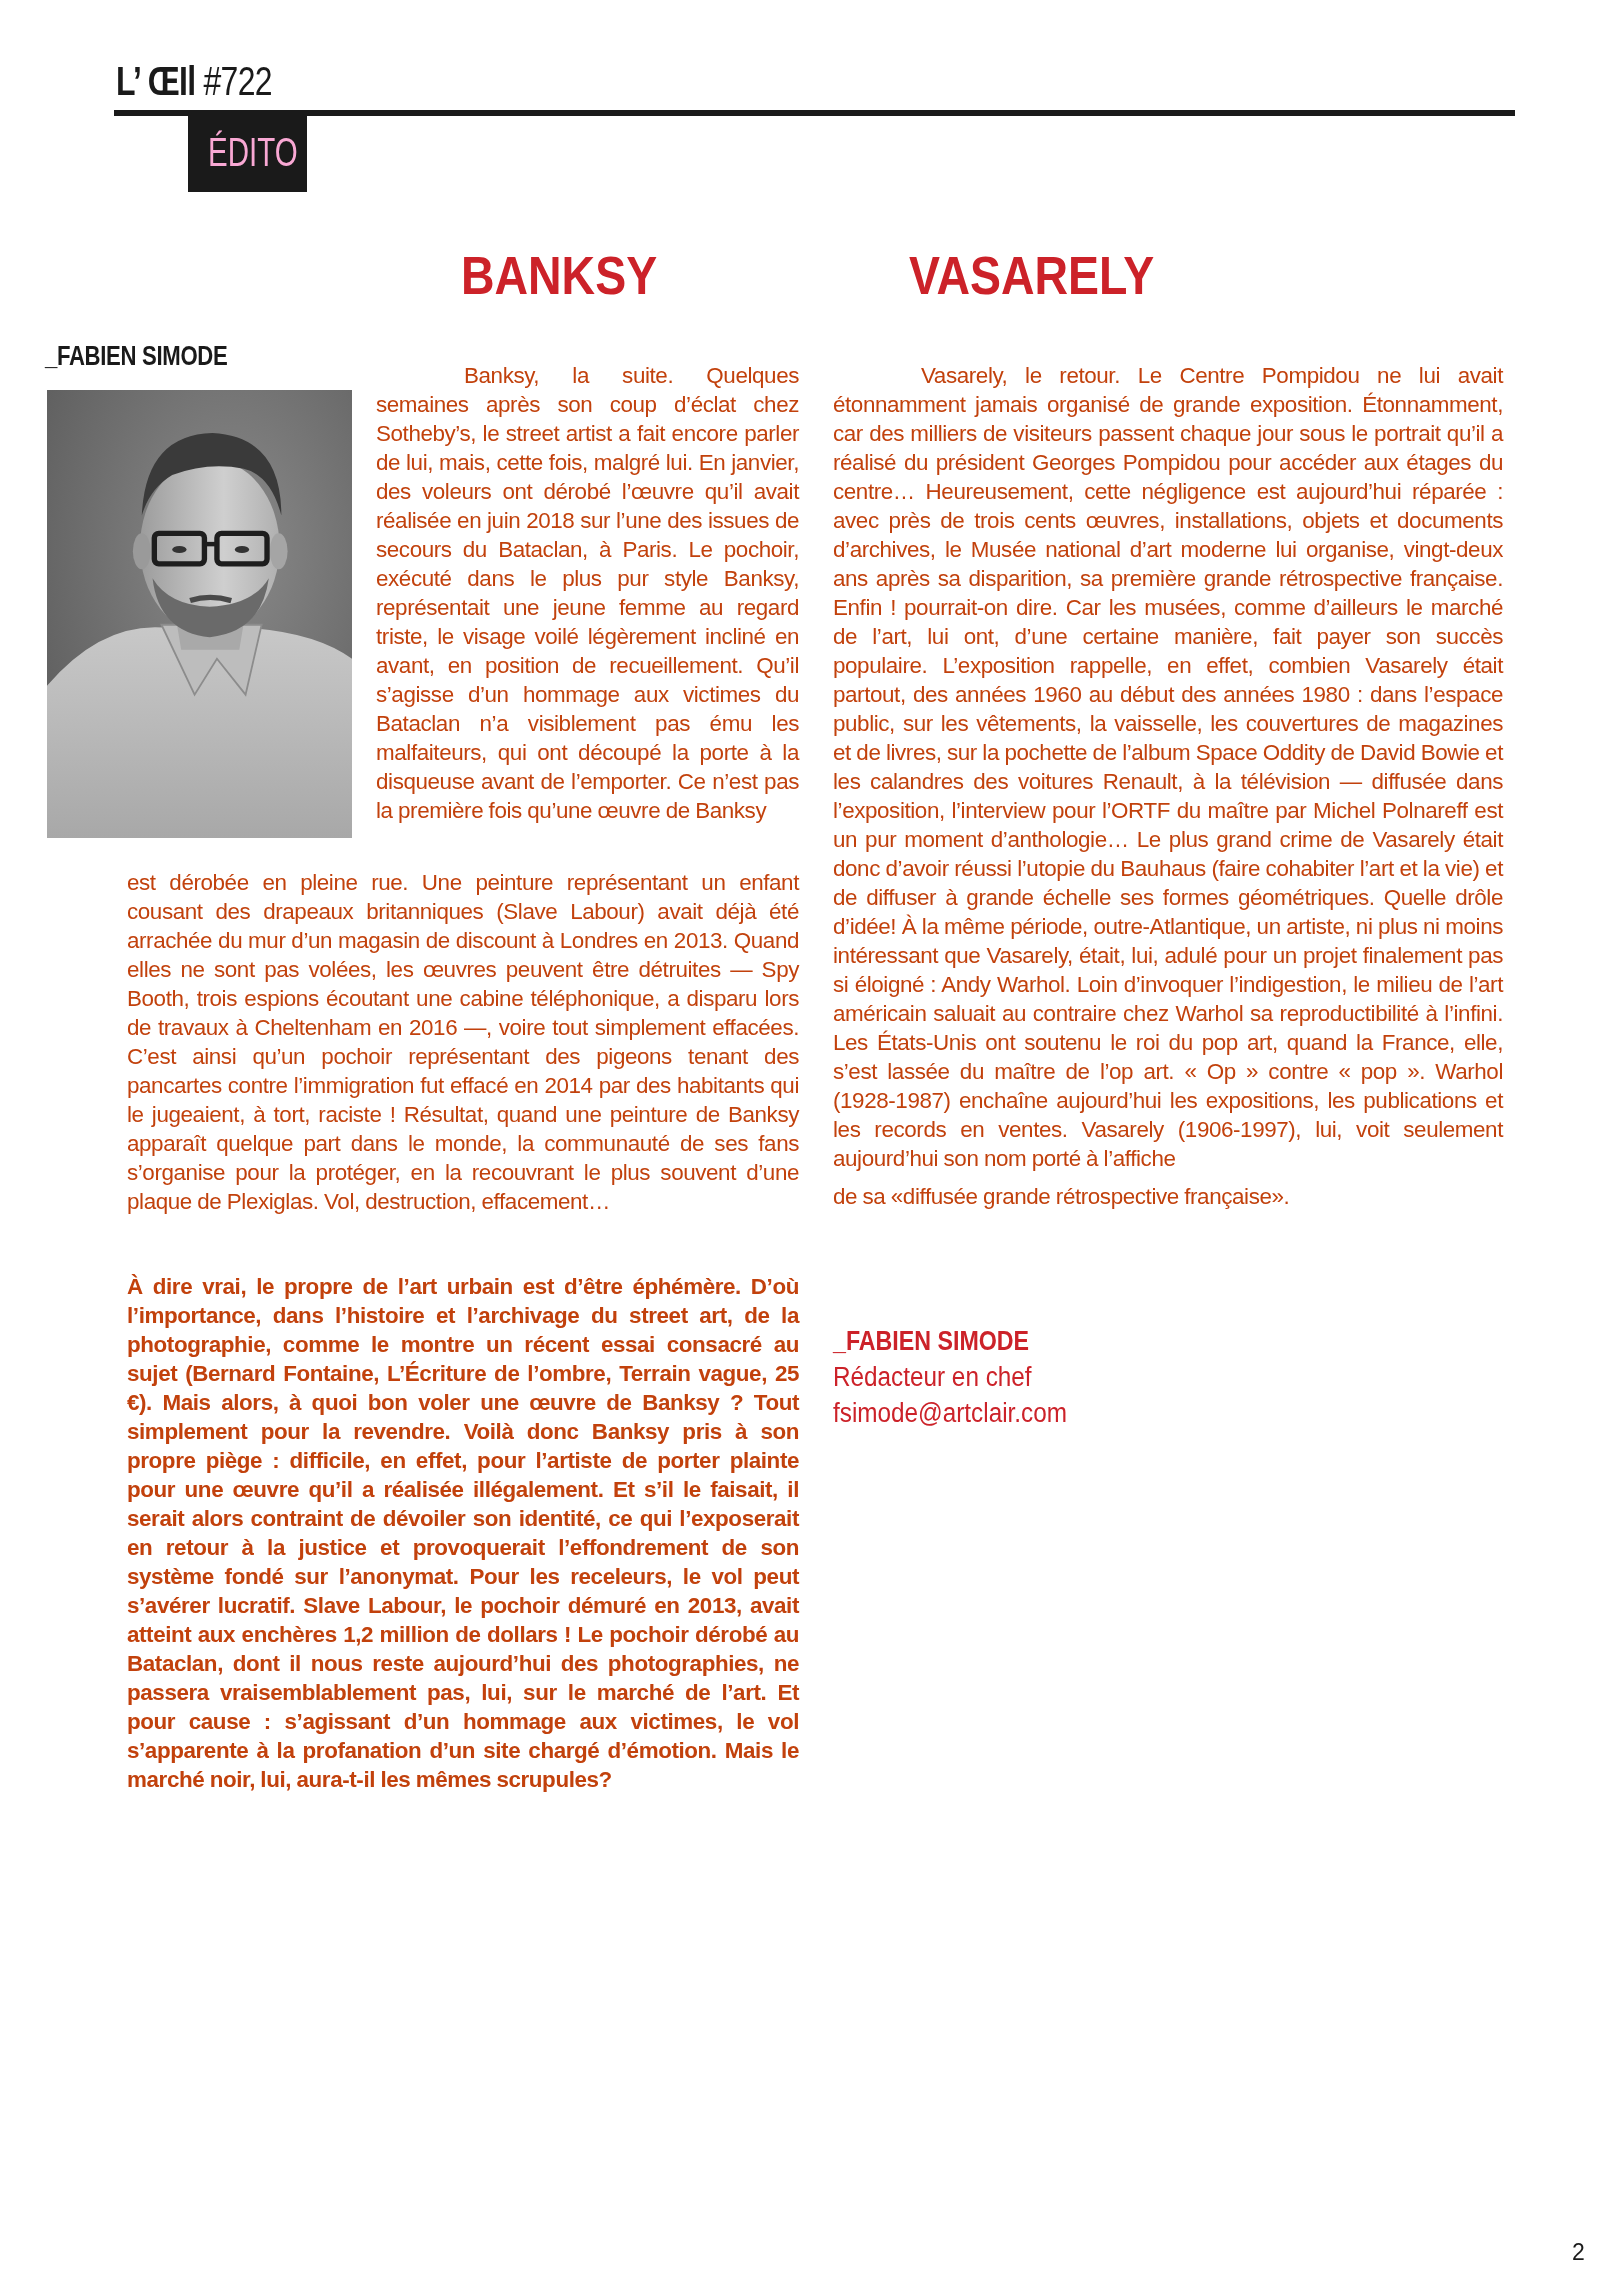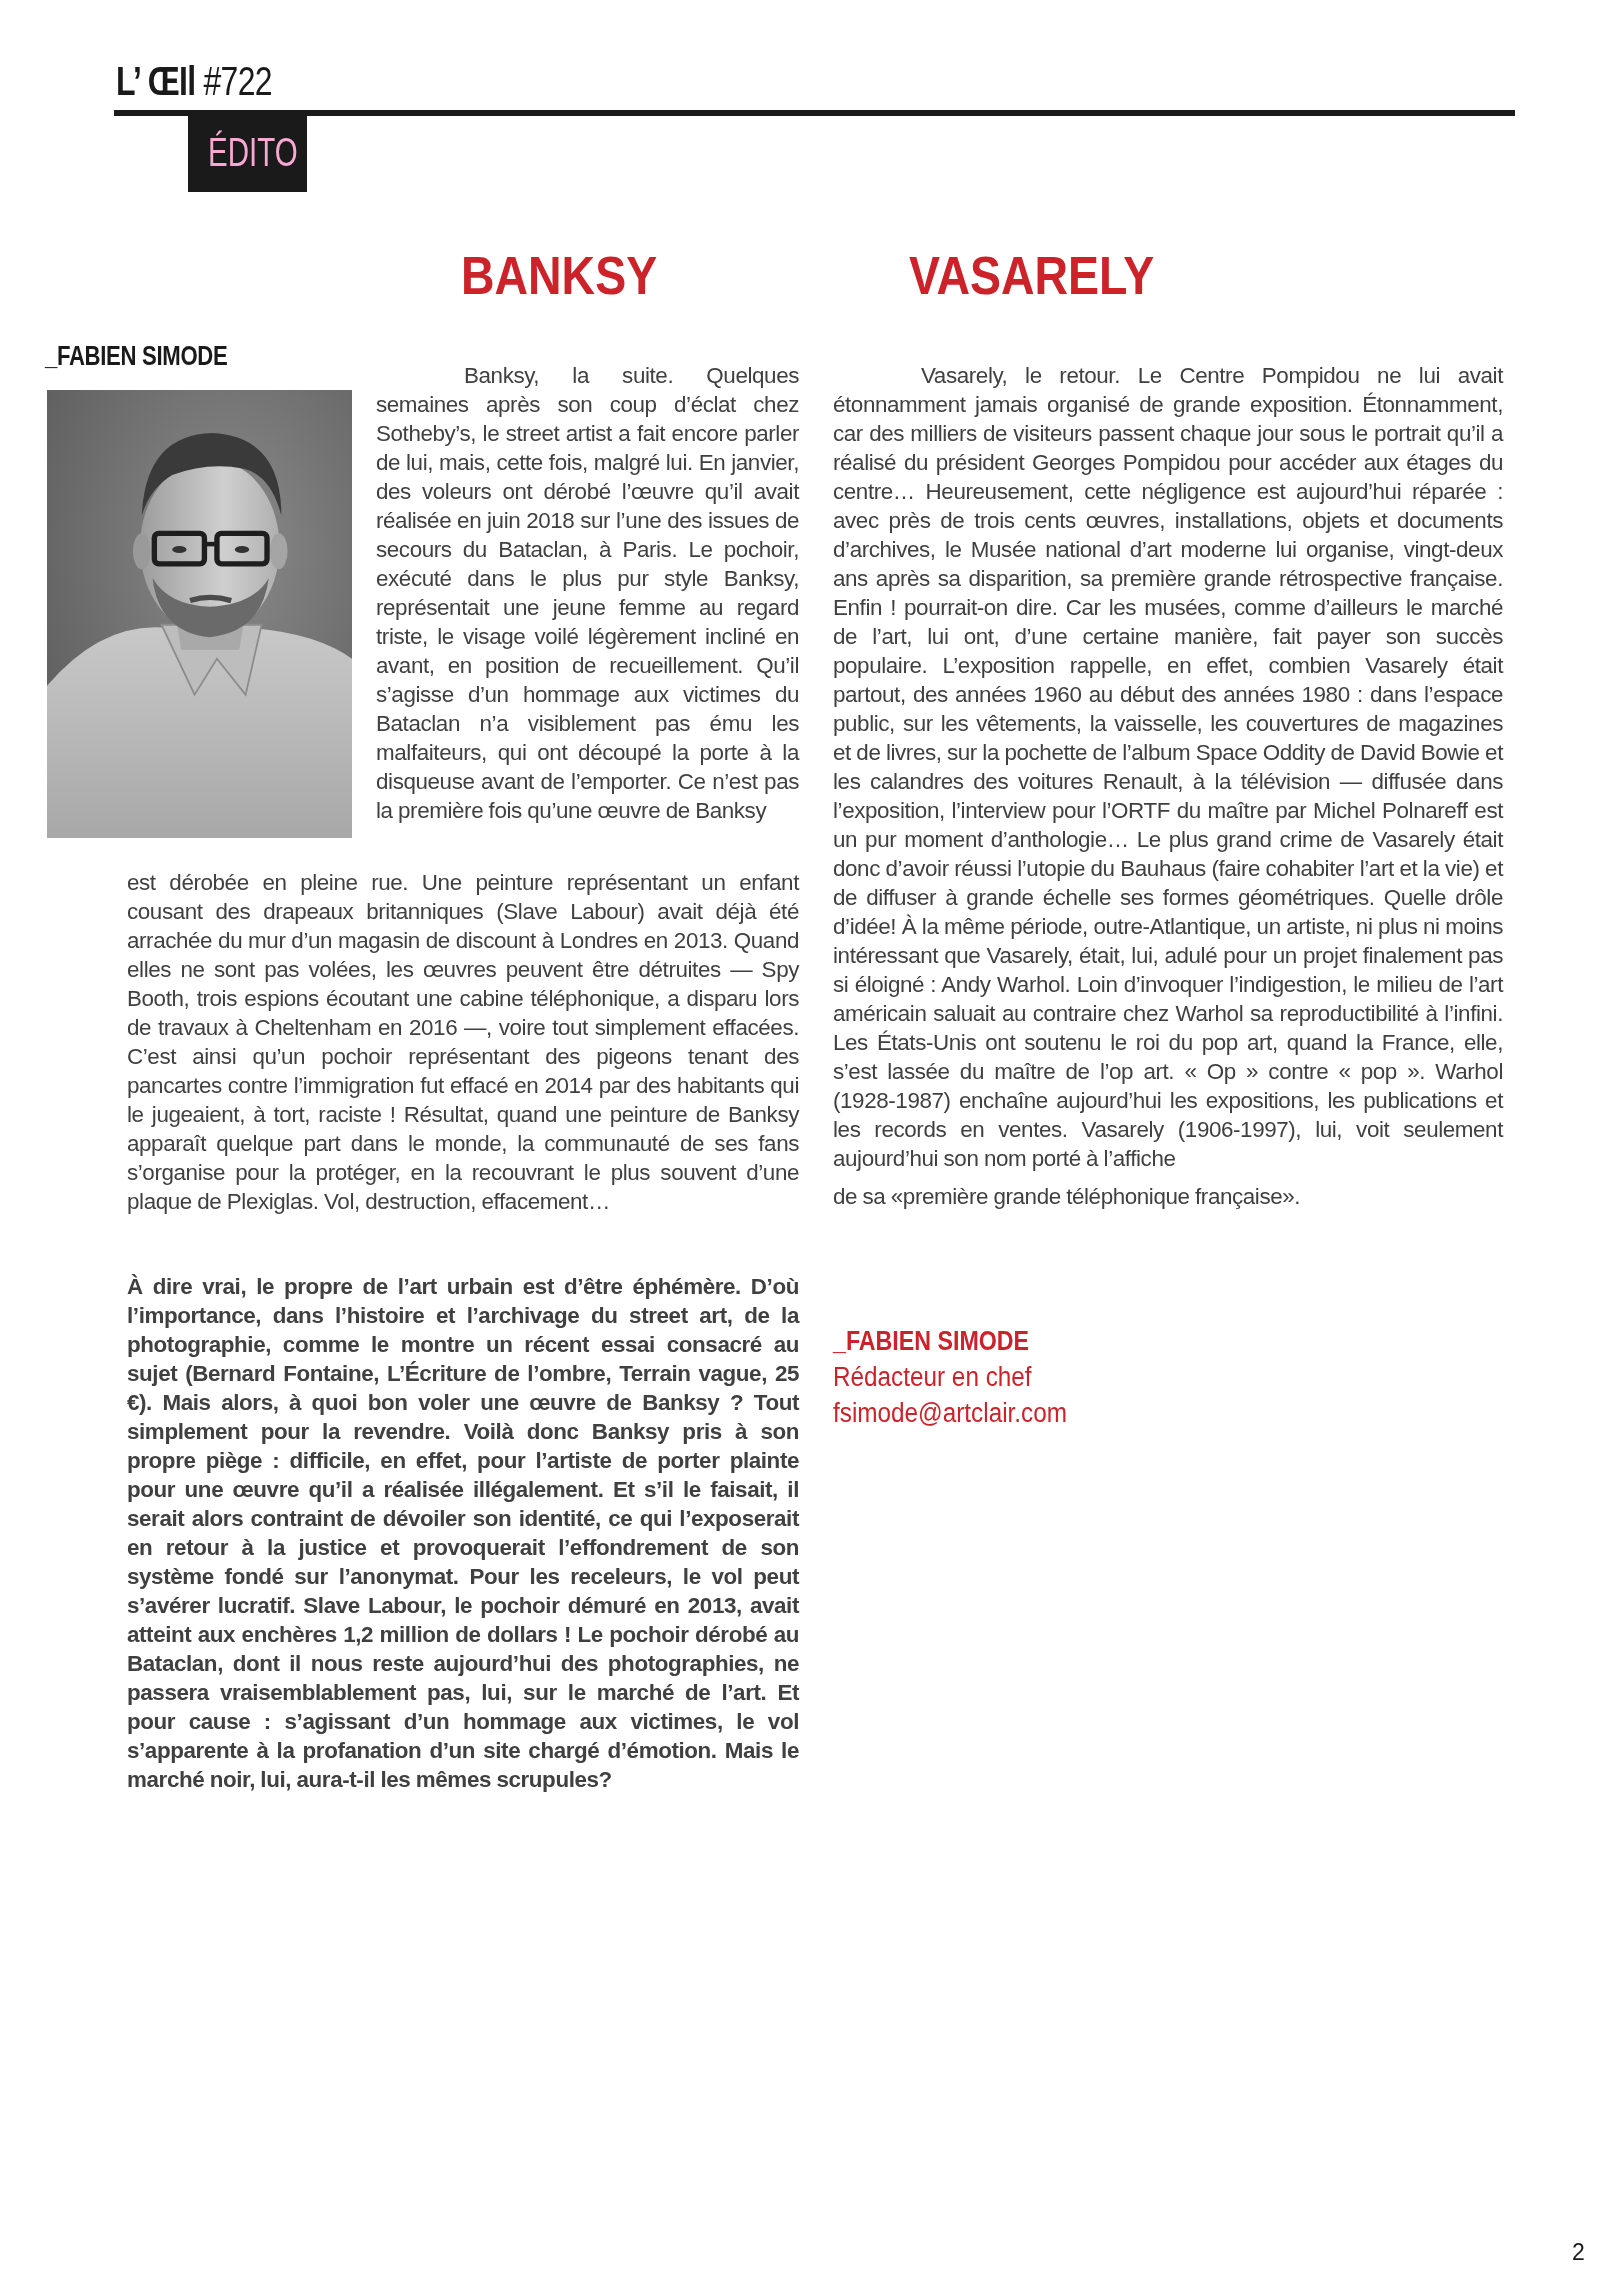--- a/index.html
+++ b/index.html
@@ -14,21 +14,21 @@
 
   .headline { position: absolute; top: 244px; color: #cc2229; font-weight: bold; font-size: 54px; line-height: 63px; transform: scaleX(0.86); transform-origin: left top; white-space: nowrap; }
   .headline.banksy { left: 461px; }
   .headline.vasarely { left: 909px; }
 
   .byline-top { position: absolute; left: 45px; top: 340px; font-weight: bold; font-size: 27px; line-height: 32px; transform: scaleX(0.82); transform-origin: left top; white-space: nowrap; letter-spacing: -0.4px; }
 
   .photo { position: absolute; left: 47px; top: 390px; width: 305px; height: 448px; overflow: hidden; background: #6f6f6f; }
   .photo svg { width: 100%; height: 100%; display: block; }
 
-  .col { position: absolute; font-size: 22.4px; line-height: 29px; text-align: justify; color: #404040; font-family: "Liberation Sans", sans-serif; letter-spacing: -0.4px; word-spacing: -0.4px; }
+  .col { position: absolute; font-size: 22.4px; line-height: 29px; text-align: justify; color: #c2410c; font-family: "Liberation Sans", sans-serif; letter-spacing: -0.4px; word-spacing: -0.4px; }
   .col p { margin: 0; }
   .col-left-wrap { left: 376px; top: 361px; width: 423px; }
   .col-left-full { left: 127px; top: 868px; width: 672px; }
   .col-left-p2 { left: 127px; top: 1272px; width: 672px; font-weight: bold; }
   .indent { text-indent: 88px; }
   .col-right { left: 833px; top: 361px; width: 670px; }
   .col-right .last { margin-top: 9px; }
 
   .sig { position: absolute; left: 833px; top: 1323px; color: #cc2229; font-size: 27px; line-height: 36px; }
   .sig .name { font-weight: bold; transform: scaleX(0.86); transform-origin: left top; white-space: nowrap; display: block; }
@@ -102,21 +102,21 @@
 </div>
 <div class="col col-left-full">
   <p>est dérobée en pleine rue. Une peinture représentant un enfant cousant des drapeaux britanniques (Slave Labour) avait déjà été arrachée du mur d’un magasin de discount à Londres en 2013. Quand elles ne sont pas volées, les œuvres peuvent être détruites — Spy Booth, trois espions écoutant une cabine téléphonique, a disparu lors de travaux à Cheltenham en 2016 —, voire tout simplement effacées. C’est ainsi qu’un pochoir représentant des pigeons tenant des pancartes contre l’immigration fut effacé en 2014 par des habitants qui le jugeaient, à tort, raciste ! Résultat, quand une peinture de Banksy apparaît quelque part dans le monde, la communauté de ses fans s’organise pour la protéger, en la recouvrant le plus souvent d’une plaque de Plexiglas. Vol, destruction, effacement…</p>
 </div>
 <div class="col col-left-p2">
   <p>À dire vrai, le propre de l’art urbain est d’être éphémère. D’où l’importance, dans l’histoire et l’archivage du street art, de la photographie, comme le montre un récent essai consacré au sujet (Bernard Fontaine, L’Écriture de l’ombre, Terrain vague, 25 €). Mais alors, à quoi bon voler une œuvre de Banksy ? Tout simplement pour la revendre. Voilà donc Banksy pris à son propre piège : difficile, en effet, pour l’artiste de porter plainte pour une œuvre qu’il a réalisée illégalement. Et s’il le faisait, il serait alors contraint de dévoiler son identité, ce qui l’exposerait en retour à la justice et provoquerait l’effondrement de son système fondé sur l’anonymat. Pour les receleurs, le vol peut s’avérer lucratif. Slave Labour, le pochoir démuré en 2013, avait atteint aux enchères 1,2 million de dollars ! Le pochoir dérobé au Bataclan, dont il nous reste aujourd’hui des photographies, ne passera vraisemblablement pas, lui, sur le marché de l’art. Et pour cause : s’agissant d’un hommage aux victimes, le vol s’apparente à la profanation d’un site chargé d’émotion. Mais le marché noir, lui, aura-t-il les mêmes scrupules?</p>
 </div>
 
 <div class="col col-right">
   <p class="indent">Vasarely, le retour. Le Centre Pompidou ne lui avait étonnamment jamais organisé de grande exposition. Étonnamment, car des milliers de visiteurs passent chaque jour sous le portrait qu’il a réalisé du président Georges Pompidou pour accéder aux étages du centre… Heureusement, cette négligence est aujourd’hui réparée : avec près de trois cents œuvres, installations, objets et documents d’archives, le Musée national d’art moderne lui organise, vingt-deux ans après sa disparition, sa première grande rétrospective française. Enfin ! pourrait-on dire. Car les musées, comme d’ailleurs le marché de l’art, lui ont, d’une certaine manière, fait payer son succès populaire. L’exposition rappelle, en effet, combien Vasarely était partout, des années 1960 au début des années 1980 : dans l’espace public, sur les vêtements, la vaisselle, les couvertures de magazines et de livres, sur la pochette de l’album Space Oddity de David Bowie et les calandres des voitures Renault, à la télévision — diffusée dans l’exposition, l’interview pour l’ORTF du maître par Michel Polnareff est un pur moment d’anthologie… Le plus grand crime de Vasarely était donc d’avoir réussi l’utopie du Bauhaus (faire cohabiter l’art et la vie) et de diffuser à grande échelle ses formes géométriques. Quelle drôle d’idée! À la même période, outre-Atlantique, un artiste, ni plus ni moins intéressant que Vasarely, était, lui, adulé pour un projet finalement pas si éloigné : Andy Warhol. Loin d’invoquer l’indigestion, le milieu de l’art américain saluait au contraire chez Warhol sa reproductibilité à l’infini. Les États-Unis ont soutenu le roi du pop art, quand la France, elle, s’est lassée du maître de l’op art.  « Op » contre « pop ». Warhol (1928-1987) enchaîne aujourd’hui les expositions, les publications et les records en ventes. Vasarely (1906-1997), lui, voit seulement aujourd’hui son nom porté à l’affiche</p>
-  <p class="last" style="text-align:left">de sa «première grande téléphonique française».</p>
+  <p class="last" style="text-align:left">de sa «diffusée grande rétrospective française».</p>
 </div>
 
 <div class="sig">
   <span class="name">_FABIEN SIMODE</span>
   <span class="role">Rédacteur en chef</span>
   <span class="email">fsimode@artclair.com</span>
 </div>
 
 <div class="page-number">2</div>
 

